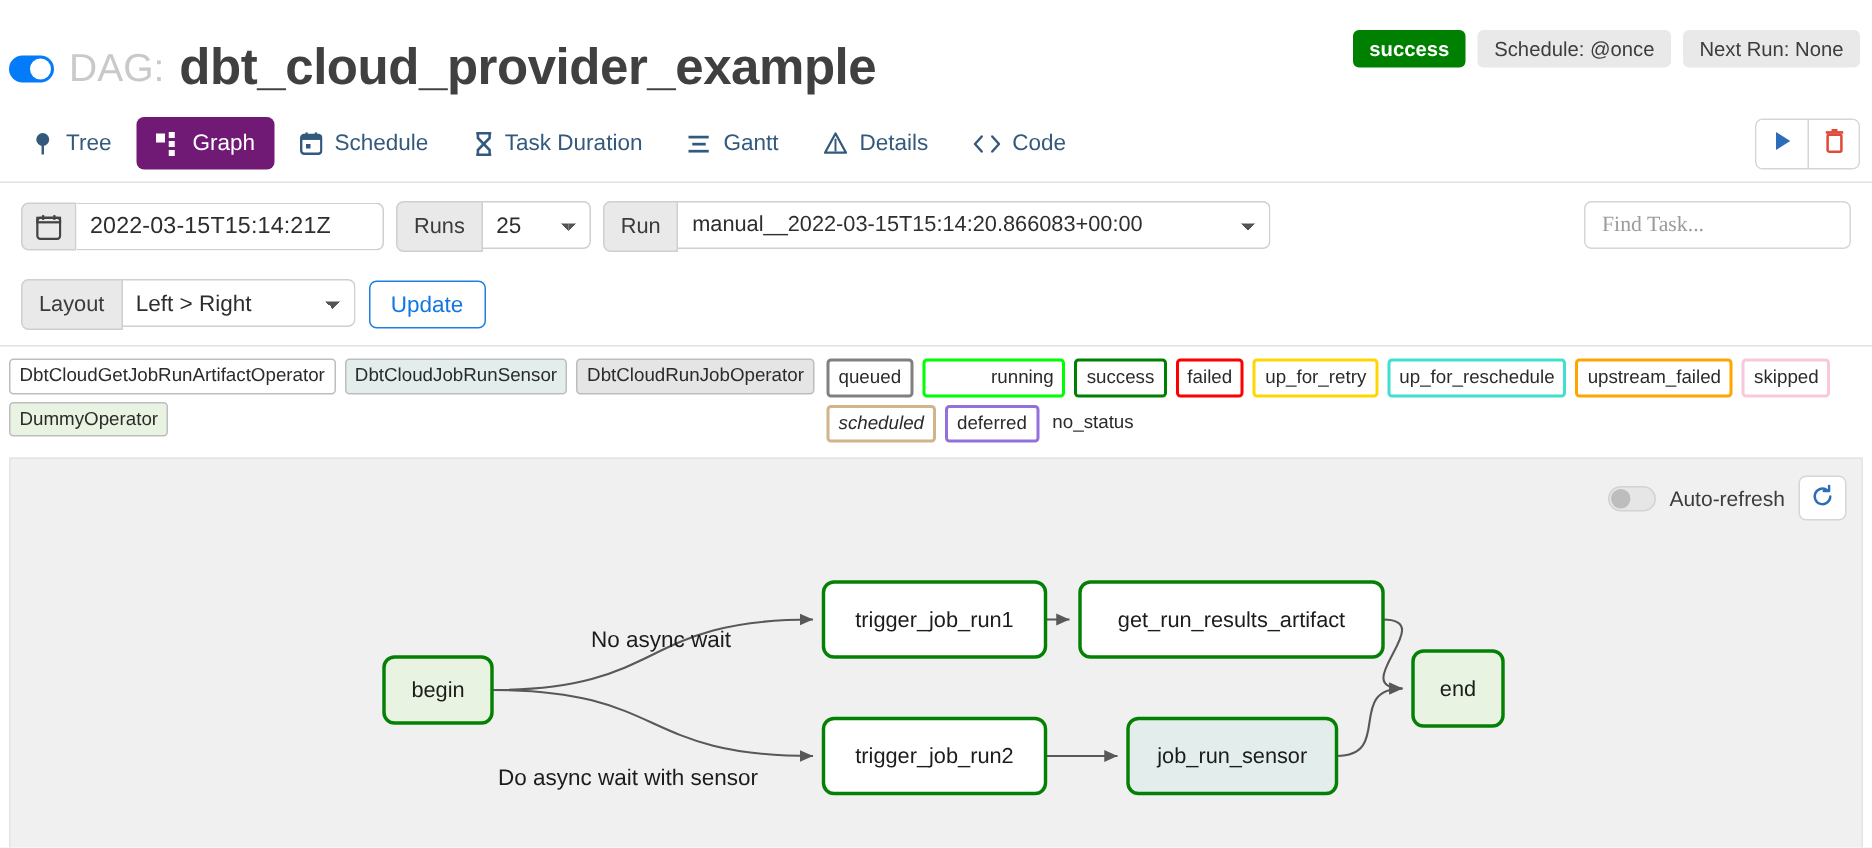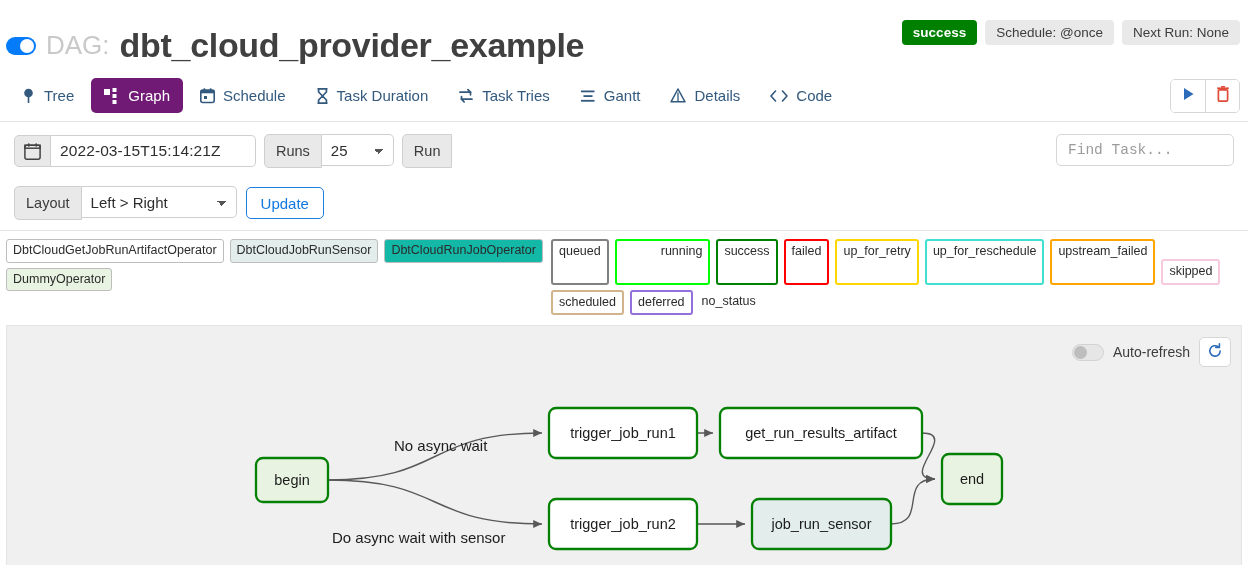--- a/index.html
+++ b/index.html
@@ -116,21 +116,21 @@
     background-size: 5px 5px, 5px 5px;
     background-repeat: no-repeat;
   }
   .spacer-row { flex-basis: 100%; height: 0; }
   .find-task {
     position: absolute; right: 14px; top: 12px;
     width: 178px; height: 32px;
     border: 1px solid #d6d6d6; border-radius: 5px;
     background: #fff; padding: 0 11px;
     font-size: 14.5px; color: #444;
-    font-family: Liberation Mono, monospace;
+    font-family: Liberation Serif, serif;
     outline: none;
   }
   .find-task::placeholder { color: #9b9b9b; }
   .btn-update {
     height: 32px; margin-left: 9px;
     background: #fff; border: 1px solid #1d7fe0; border-radius: 5px;
     color: #1278e0; font-size: 15px; padding: 0 14px; cursor: pointer;
     font-family: "Liberation Sans", sans-serif;
   }
 
@@ -251,29 +251,20 @@
 
   <div class="tab">
     <span>
       <svg width="13" height="16" viewBox="0 0 13 16">
           <path d="M1.5 0.8h10M1.5 15.2h10M2.6 0.8v3.2L6.5 8l3.9-4V0.8M2.6 15.2v-3.2L6.5 8l3.9 4v3.2" fill="none" stroke="currentColor" stroke-width="1.7" stroke-linejoin="round"></path>
         </svg>
     </span>
     <span>Task Duration</span>
   </div>
 
-  <div class="tab">
-    <span>
-      <svg width="16" height="16" viewBox="0 0 16 16">
-          <path d="M2 4.2h10.5l-2.6-2.6M14 11.2H3.5l2.6 2.6" fill="none" stroke="currentColor" stroke-width="1.7" stroke-linecap="round" stroke-linejoin="round"></path>
-          <path d="M12.5 4.2v2.6M3.5 11.2V8.6" fill="none" stroke="currentColor" stroke-width="1.7" stroke-linecap="round"></path>
-        </svg>
-    </span>
-    <span>Task Tries</span>
-  </div>
 
 
   <div class="tab">
     <span>
       <svg width="16" height="14" viewBox="0 0 16 14">
           <rect x="1" y="1.5" width="13.5" height="1.8" fill="currentColor"></rect>
           <rect x="3.5" y="6.2" width="9" height="1.8" fill="currentColor"></rect>
           <rect x="1" y="10.9" width="13.5" height="1.8" fill="currentColor"></rect>
         </svg>
     </span>
@@ -335,52 +326,55 @@
 
   <div class="igroup" style="margin-left:8px">
     <span class="addon">Runs</span>
     <select class="ctl runs-ctl">
       <option>25</option>
     </select>
   </div>
 
   <div class="igroup" style="margin-left:8px">
     <span class="addon">Run</span>
+    <select class="ctl run-ctl">
+      <option>manual__2022-03-15T15:14:20.866083+00:00</option>
+    </select>
   </div>
 
   <input class="find-task" type="text" placeholder="Find Task..." style="">
 
   <div class="spacer-row"></div>
 
   <div class="igroup">
     <span class="addon">Layout</span>
     <select class="ctl layout-ctl">
       <option>Left &gt; Right</option>
     </select>
   </div>
   <button class="btn-update">Update</button>
 </div>
 
 <div class="legends">
   <div class="legend-col legend-op">
       <span class="chip" style="background: rgb(255, 255, 255); border-color: rgb(189, 189, 189);">DbtCloudGetJobRunArtifactOperator</span>
       <span class="chip" style="background: rgb(227, 238, 236); border-color: rgb(189, 189, 189);">DbtCloudJobRunSensor</span>
-      <span class="chip" style="background: #14b8a6; border-color: rgb(189, 189, 189);">DbtCloudRunJobOperator</span>
+      <span class="chip" style="background: #e5e5e5; border-color: rgb(189, 189, 189);">DbtCloudRunJobOperator</span>
       <span class="chip" style="background: rgb(232, 243, 226); border-color: rgb(189, 189, 189);">DummyOperator</span>
     </div>
   <div class="legend-col legend-status">
       <span class="chip" style="border-color: rgb(128, 128, 128); border-width: 2px;">queued</span>
       <span class="chip" style="border-color: rgb(0, 255, 0); border-width: 2px; padding-left: 44px;">running</span>
       <span class="chip" style="border-color: rgb(0, 128, 0); border-width: 2px;">success</span>
       <span class="chip" style="border-color: rgb(255, 0, 0); border-width: 2px;">failed</span>
       <span class="chip" style="border-color: rgb(255, 215, 0); border-width: 2px;">up_for_retry</span>
       <span class="chip" style="border-color: rgb(64, 224, 208); border-width: 2px;">up_for_reschedule</span>
       <span class="chip" style="border-color: rgb(255, 165, 0); border-width: 2px;">upstream_failed</span>
-      <span class="chip" style="border-color: rgb(248, 200, 220); border-width: 2px; margin-top: 20px;">skipped</span>
-      <span class="chip" style="border-color: rgb(210, 180, 140); border-width: 2px;">scheduled</span>
+      <span class="chip" style="border-color: rgb(248, 200, 220); border-width: 2px;">skipped</span>
+      <span class="chip" style="border-color: rgb(210, 180, 140); border-width: 2px; font-style: italic;">scheduled</span>
       <span class="chip" style="border-color: rgb(147, 112, 219); border-width: 2px;">deferred</span>
       <span class="chip plain">no_status</span>
     </div>
 </div>
 
 <div class="graph-panel">
   <div class="refresh-row">
     <div class="switch"></div>
     <span class="refresh-label">Auto-refresh</span>
     <button class="refresh-btn">

